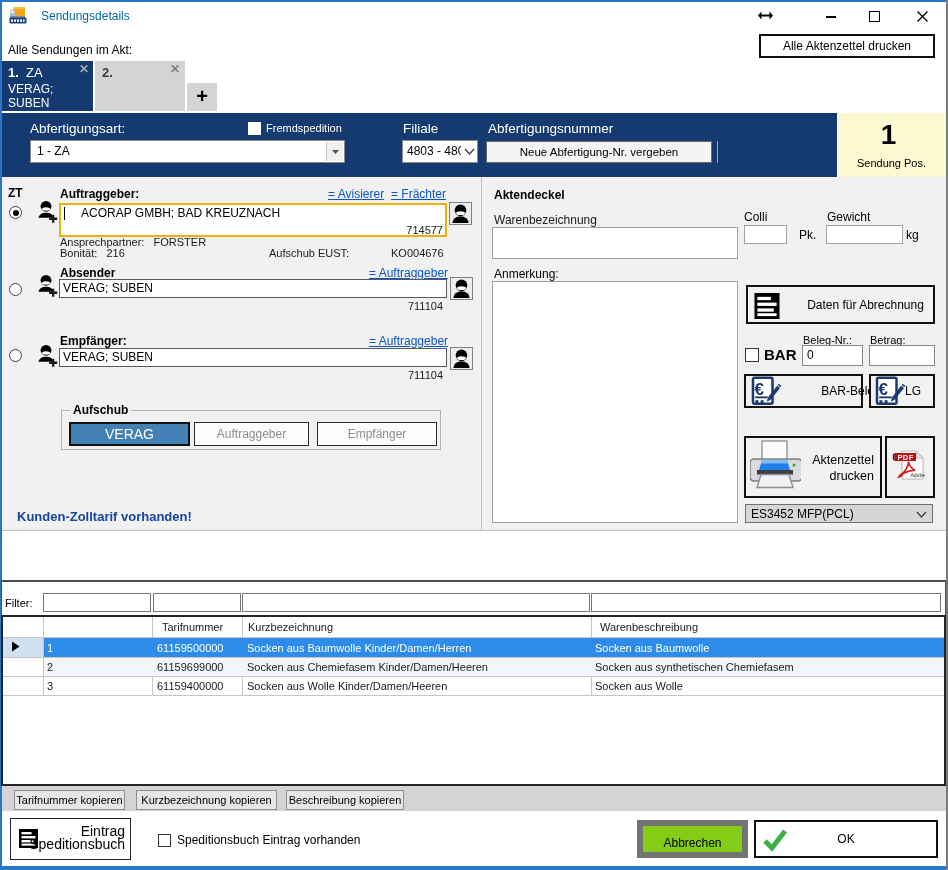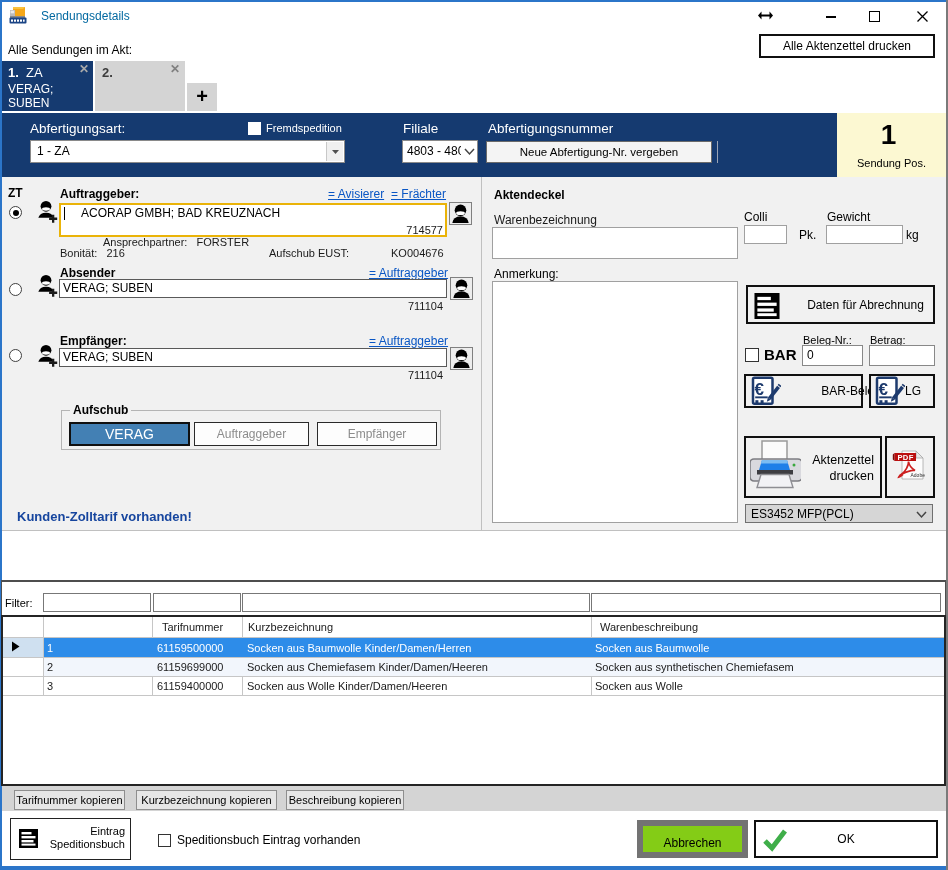--- a/index.html
+++ b/index.html
@@ -125,21 +125,21 @@
 <div class="abs lnk" style="left:391px; top:187px;">= Frächter</div>
 <div class="abs" style="left:59px; top:203px; width:388px; height:34px; background:#fff; border:2px solid #eab308; font-size:12px; line-height:16px; padding-left:20px;">ACORAP GMBH; BAD KREUZNACH<span style="position:absolute; left:3px; top:2px; width:1px; height:13px; background:#000;"></span></div>
 <div class="abs" style="left:449px; top:202px; width:23px; height:23px; background:#ededed; border:1px solid #808080;">
   <svg width="21" height="21" viewBox="0 0 21 21">
     <circle cx="10.5" cy="7.3" r="5.8" fill="#000"></circle>
     <ellipse cx="10.5" cy="10.2" rx="4.4" ry="1.9" fill="#fff"></ellipse>
     <path d="M2.3 20 a8.2 6.8 0 0 1 16.4 0 Z" fill="#000"></path>
   </svg>
 </div>
 <div class="abs tt" style="left:399px; top:224px; width:44px; text-align:right;">714577</div>
-<div class="abs tt" style="left:60px; top:236px;margin-left:43px;">Ansprechpartner:&nbsp;&nbsp; FORSTER</div>
+<div class="abs tt" style="left:60px; top:236px;">Ansprechpartner:&nbsp;&nbsp; FORSTER</div>
 <div class="abs tt" style="left:60px; top:247px;">Bonität:&nbsp;&nbsp; 216</div>
 <div class="abs tt" style="left:269px; top:247px;">Aufschub EUST:</div>
 <div class="abs tt" style="left:391px; top:247px; width:52px; text-align:right;">KO004676</div>
 
 <div class="abs b" style="left:60px; top:266px; font-size:12px;">Absender</div>
 <div class="abs lnk" style="left:369px; top:266px;">= Auftraggeber</div>
 <div class="abs" style="left:59px; top:279px; width:388px; height:19px; background:#fff; border:1px solid #595959; font-size:12px; line-height:16px; padding-left:3px;">VERAG; SUBEN</div>
 <div class="abs" style="left:450px; top:277px; width:23px; height:23px; background:#ededed; border:1px solid #808080;">
   <svg width="21" height="21" viewBox="0 0 21 21">
     <circle cx="10.5" cy="7.3" r="5.8" fill="#000"></circle>
@@ -311,21 +311,21 @@
 <div class="abs" style="left:286px; top:790px; width:118px; height:20px; background:#e6e6e6; border:1px solid #8e8e8e; text-align:center; font-size:11px; line-height:18px;">Beschreibung kopieren</div>
 
 <div class="abs" style="left:10px; top:818px; width:121px; height:42px; background:#fff; border:1.5px solid #222;">
   <svg class="abs" style="left:8px; top:10px;" width="19" height="19" viewBox="0 0 19 19">
     <rect width="19" height="19" fill="#000"></rect>
     <rect x="2.5" y="3" width="10" height="2.4" fill="#fff"></rect>
     <rect x="2.5" y="7" width="14" height="2.4" fill="#fff"></rect>
     <rect x="2.5" y="11" width="12" height="2.4" fill="#fff"></rect>
     <rect x="2.5" y="14.6" width="14" height="2" fill="#fff"></rect>
   </svg>
-  <div class="abs" style="right:5px; top:6px; text-align:right; font-size:11px; line-height:13px;margin-left:20px;">Eintrag<br>Speditionsbuch</div>
+  <div class="abs" style="right:5px; top:6px; text-align:right; font-size:14px; line-height:13px;margin-left:20px;">Eintrag<br>Speditionsbuch</div>
 </div>
 <div class="abs" style="left:158px; top:834px; width:13px; height:13px; background:#fff; border:1px solid #333;"></div>
 <div class="abs" style="left:177px; top:833px; font-size:12px;">Speditionsbuch Eintrag vorhanden</div>
 
 <div class="abs" style="left:637px; top:820px; width:111px; height:38px; background:#84cc16; border:6px solid #737373; text-align:center; line-height:34px; font-size:12px;">Abbrechen</div>
 <div class="abs" style="left:754px; top:820px; width:184px; height:38px; background:#fff; border:2px solid #101010;">
   <svg class="abs" style="left:6px; top:5px;" width="26" height="26" viewBox="0 0 26 26">
     <path d="M3 14 L10 21 L23 4" stroke="#3fae49" stroke-width="5" fill="none"></path>
   </svg>
   <div class="abs" style="left:0; top:0; width:100%; text-align:center; line-height:34px; font-size:12px;">OK</div>

